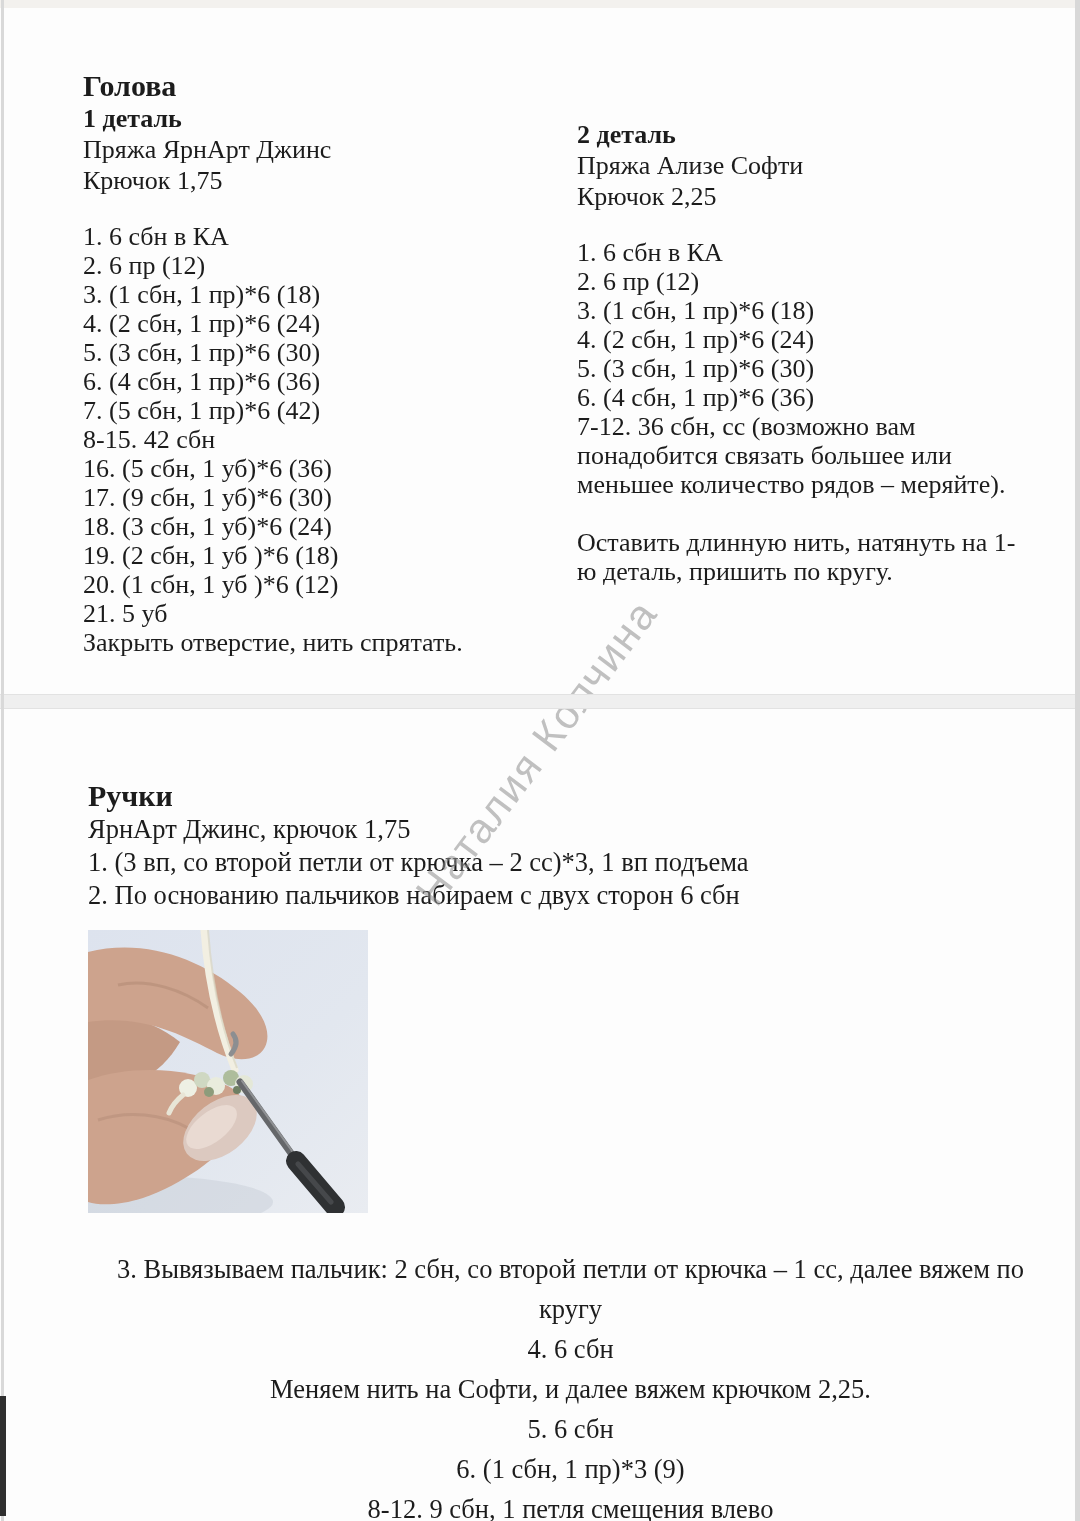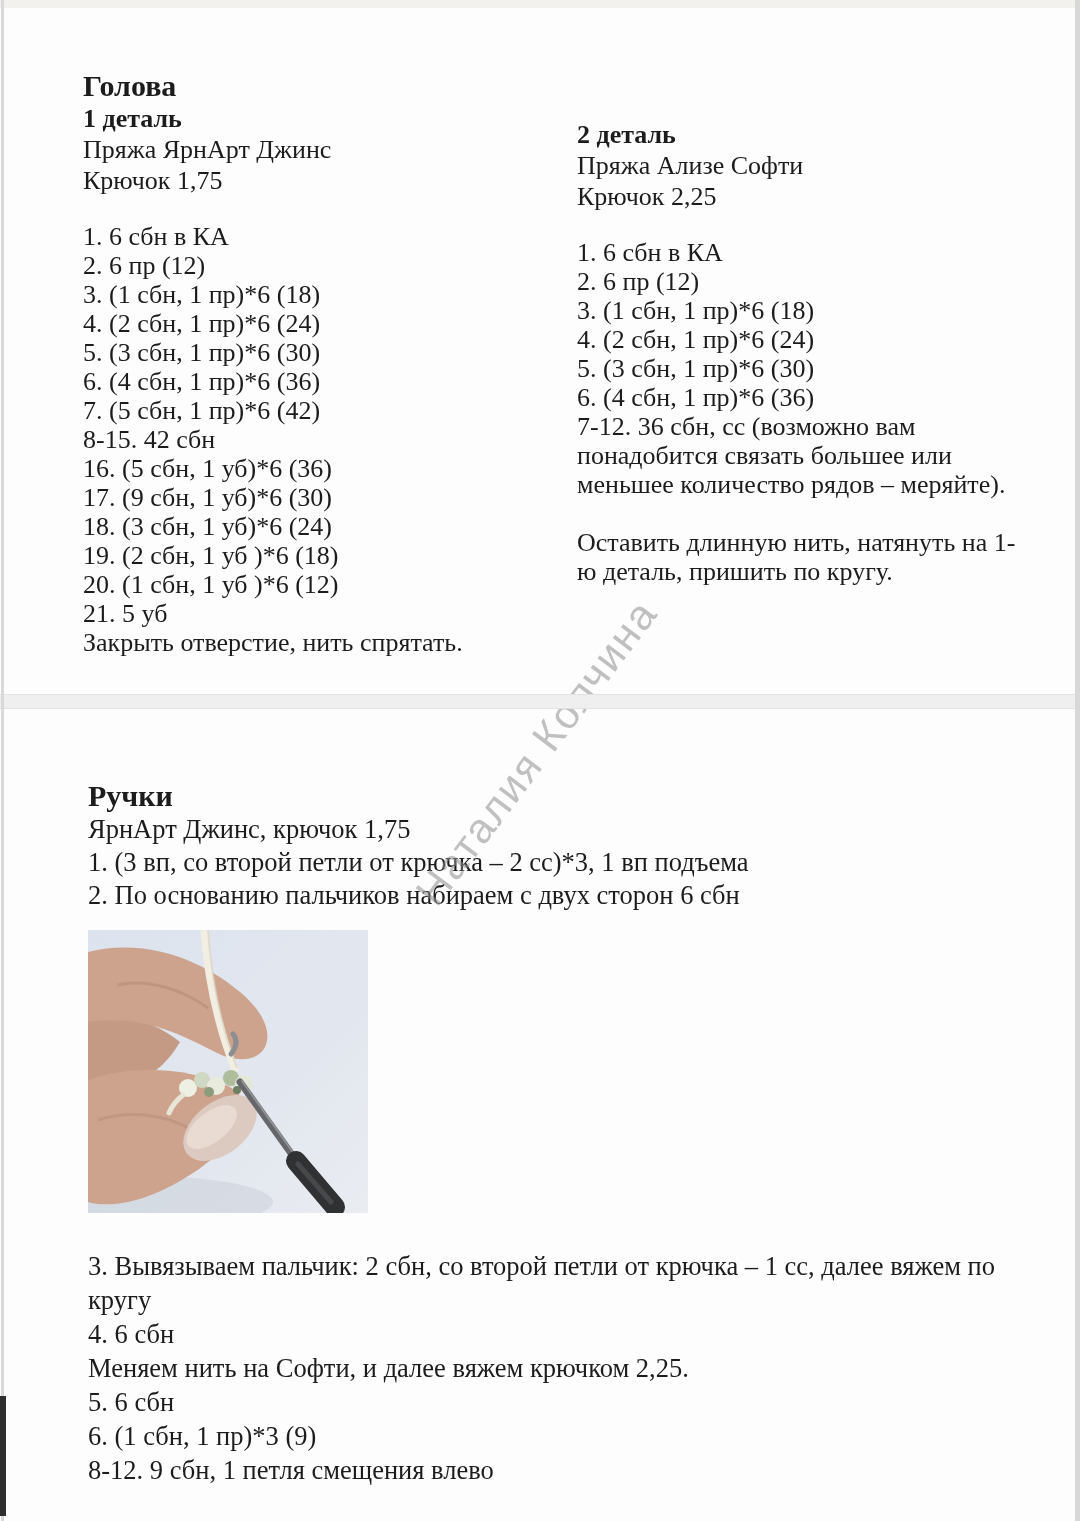--- a/index.html
+++ b/index.html
@@ -35,21 +35,21 @@
   .note{margin-top:29px;line-height:29px;}
   
   .p2{left:88px;top:779px;width:965px;font-size:26.5px;z-index:2;}
   .p2 .t-main{line-height:34px;}
   .p2 .meta-line{line-height:33px;}
   .rows-top{margin-top:0;}
   .rows-top .row{line-height:33px;}
   .photo-frame{margin-top:18px;width:280px;height:283px;overflow:hidden;}
   .photo-frame svg{display:block;}
   .rows-bottom{margin-top:36px;}
-  .rows-bottom .row{line-height:34px;}
+  .rows-bottom .row{line-height:40px;text-align:center;}
 </style>
 </head>
 <body>
 
 <div class="abs top-tint"></div>
 <div class="abs edge-left"></div>
 <div class="abs edge-left-dark"></div>
 <div class="abs edge-right"></div>
 <div class="abs divider"></div>
 

